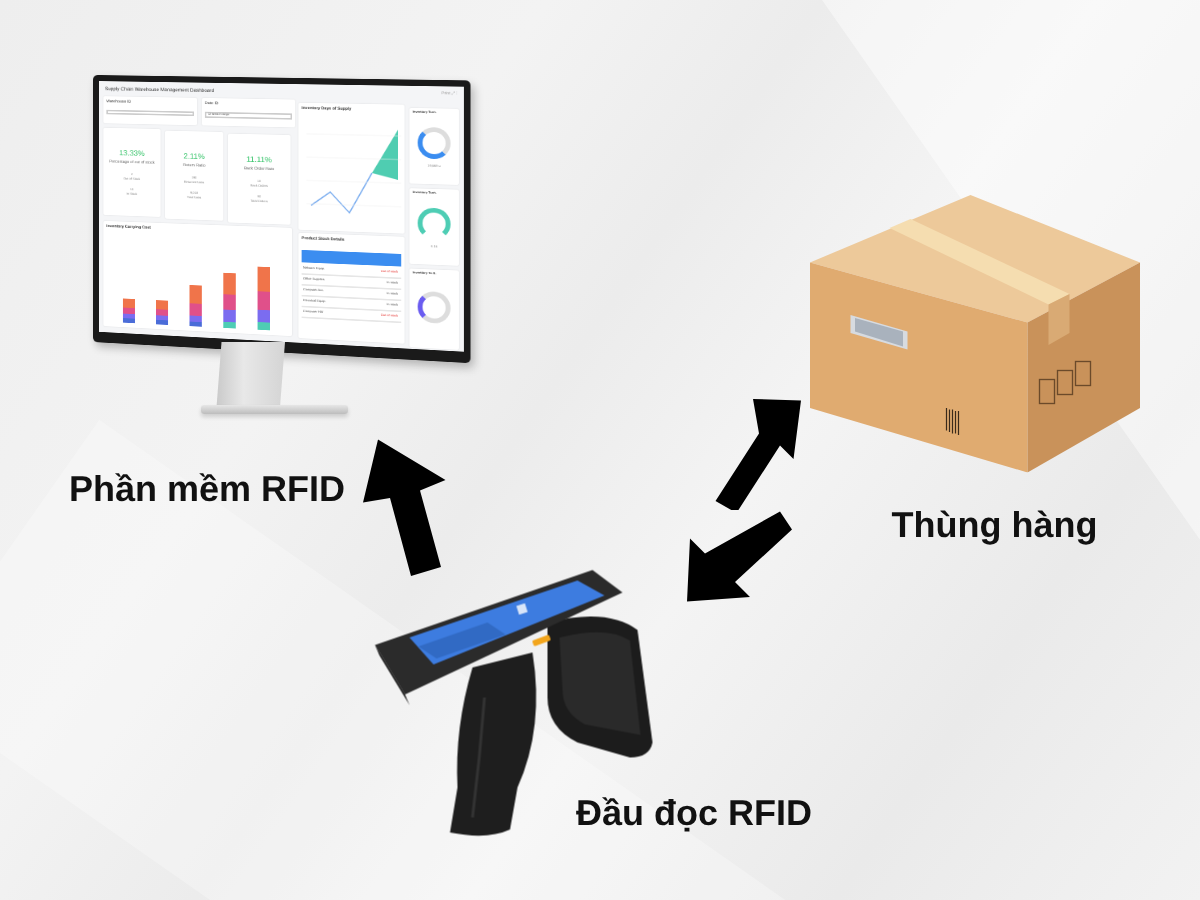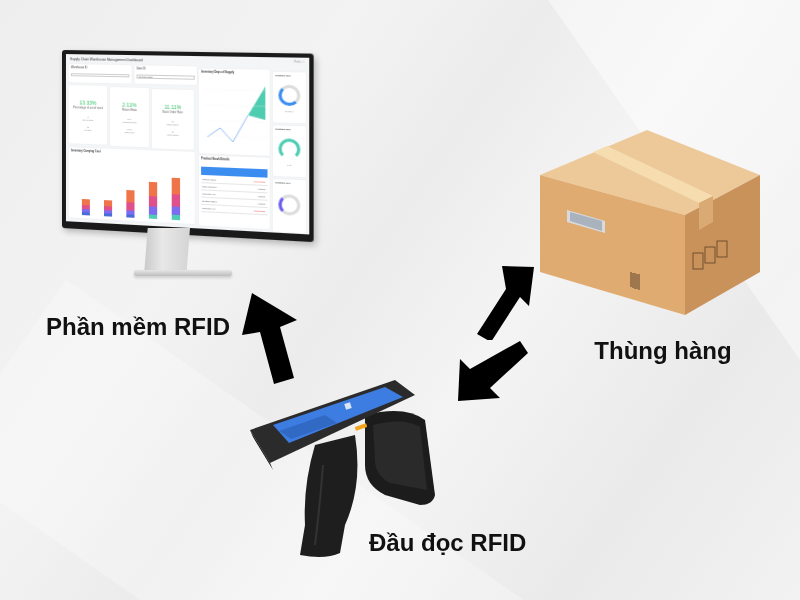--- a/index.html
+++ b/index.html
@@ -57,21 +57,21 @@
     box-shadow: 0 2px 3px rgba(0,0,0,0.15);
   }
 
   
   .label {
     position: absolute; font-weight: bold; color: #111; font-size: 24px; line-height: 30px;
     font-family: "Liberation Sans", sans-serif;
   }
   .label-software { left: 46px; top: 312px; }
   .label-box { left: 588px; top: 336px; text-align: center; width: 150px; }
-  .label-reader { left: 369px; top: 528px; }
+  .label-reader { left: 384px; top: 528px; }
 
   
   .arrow { position: absolute; }
 
   
   .box { position: absolute; left: 535px; top: 100px; width: 225px; height: 215px; }
 
   
   .reader { position: absolute; left: 245px; top: 375px; width: 200px; height: 200px; }
 </style>

